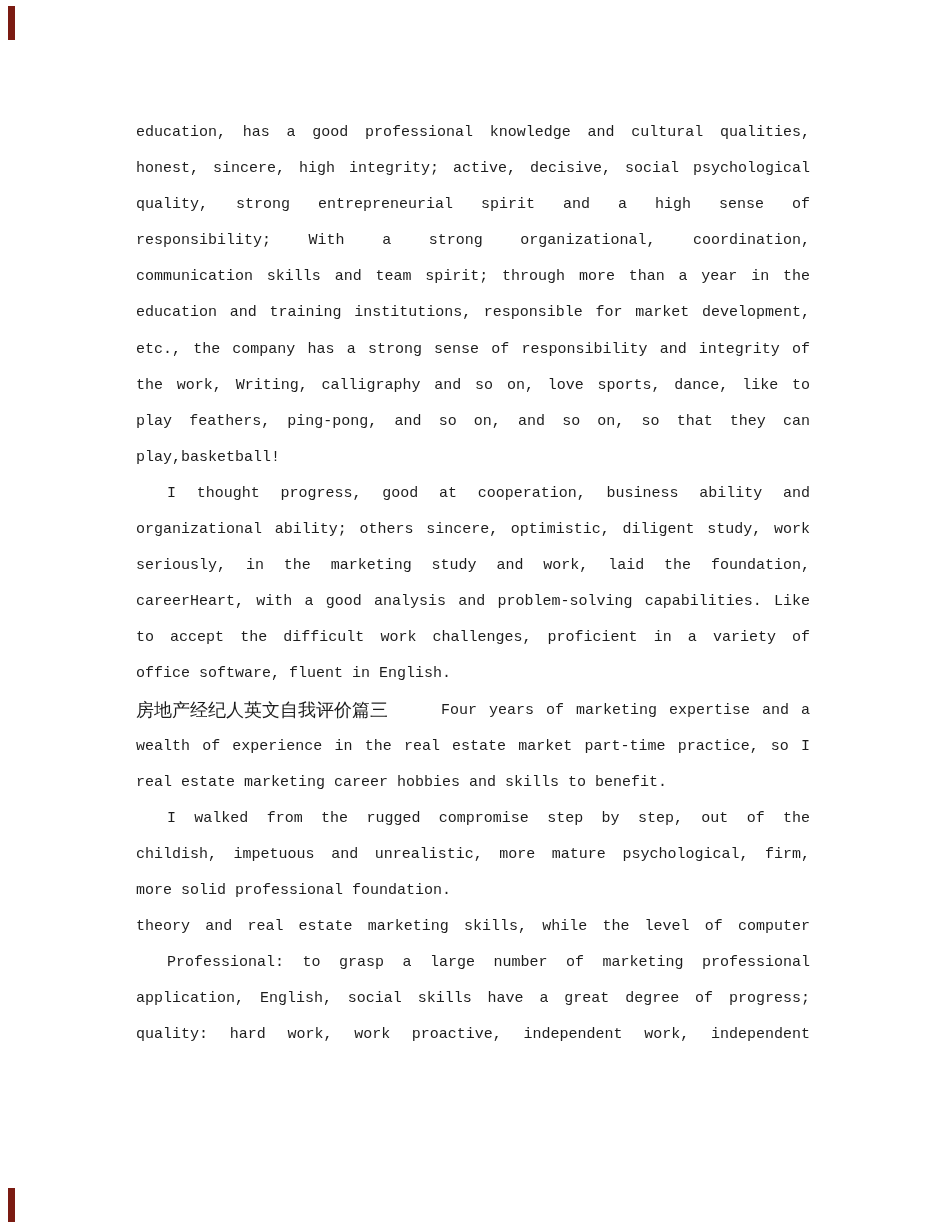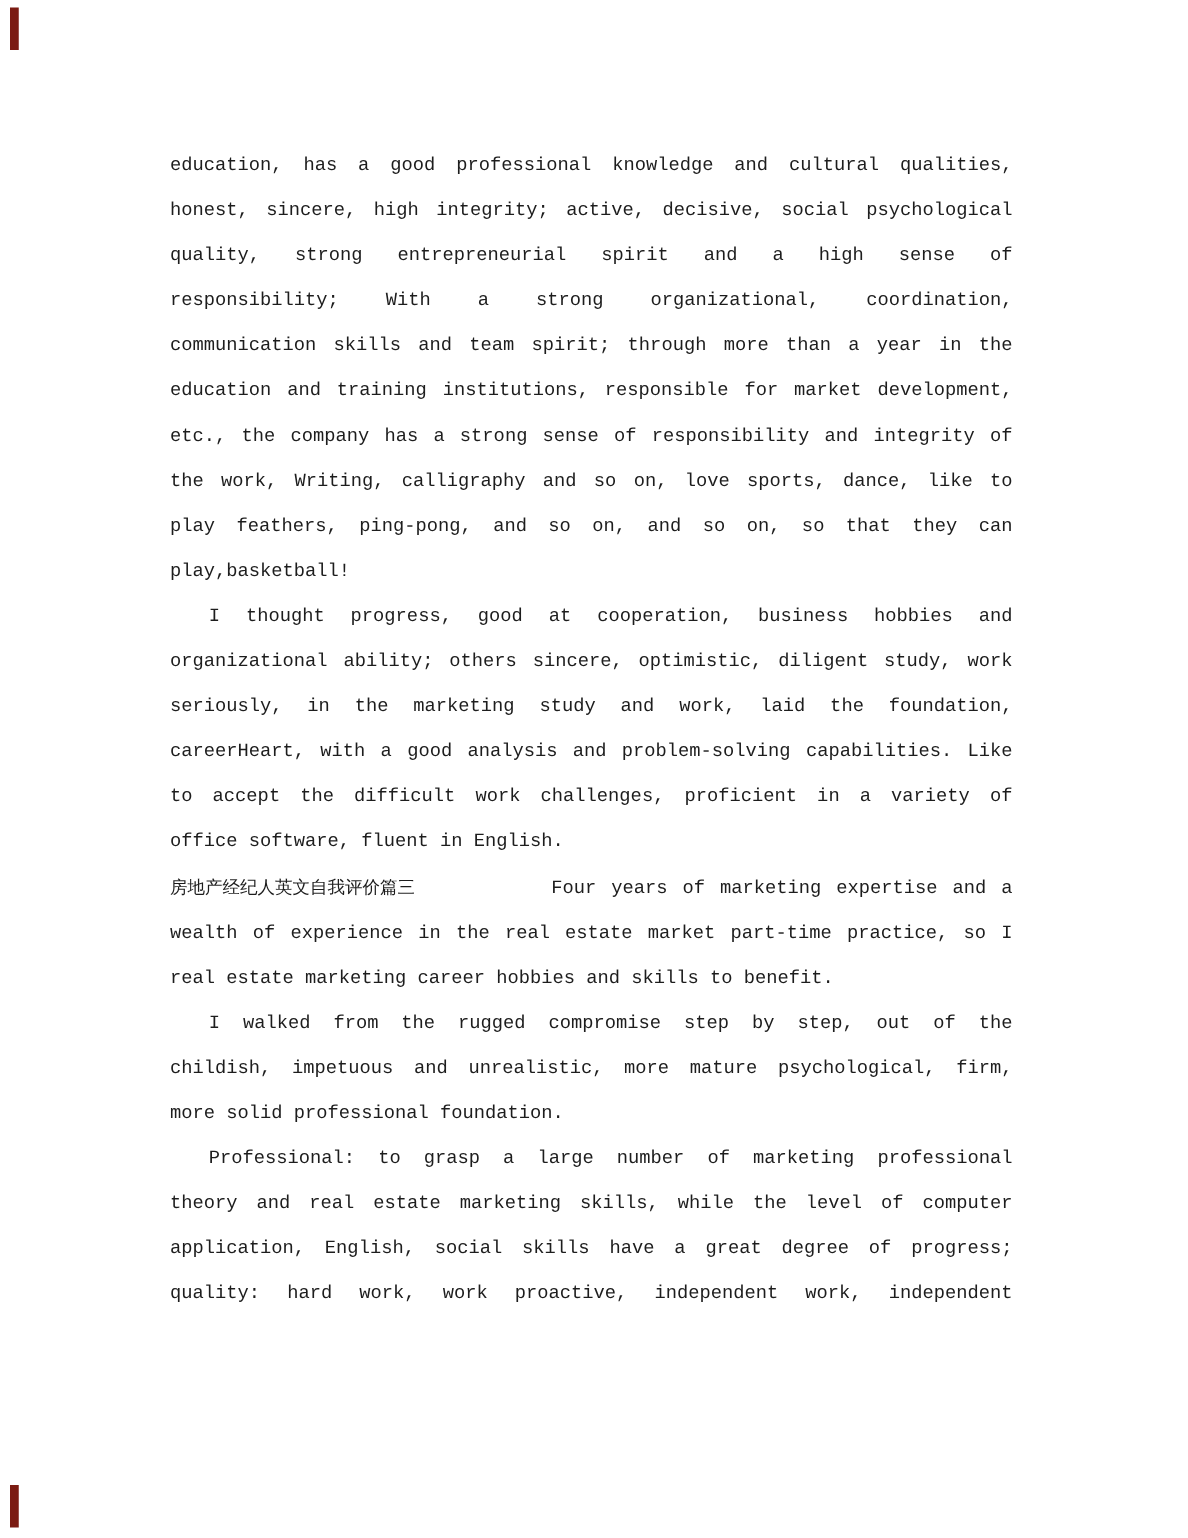--- a/index.html
+++ b/index.html
@@ -52,21 +52,21 @@
   }
   .text-line.flexline {
     display: flex;
   }
   .cn-heading {
     flex: 0 0 auto;
     width: 267px;
     margin-right: 38px;
     overflow: hidden;
     white-space: nowrap;
-    font-size: 14px;
+    font-size: 18px;
   }
   .en-segment {
     flex: 1 1 auto;
     text-align: justify;
     text-align-last: justify;
     text-justify: inter-word;
   }
 </style>
 </head>
 <body>
@@ -78,33 +78,33 @@
       <div class="text-line justify">education, has a good professional knowledge and cultural qualities,</div>
       <div class="text-line justify">honest, sincere, high integrity; active, decisive, social psychological</div>
       <div class="text-line justify">quality, strong entrepreneurial spirit and a high sense of</div>
       <div class="text-line justify">responsibility; With a strong organizational, coordination,</div>
       <div class="text-line justify">communication skills and team spirit; through more than a year in the</div>
       <div class="text-line justify">education and training institutions, responsible for market development,</div>
       <div class="text-line justify">etc., the company has a strong sense of responsibility and integrity of</div>
       <div class="text-line justify">the work, Writing, calligraphy and so on, love sports, dance, like to</div>
       <div class="text-line justify">play feathers, ping-pong, and so on, and so on, so that they can</div>
       <div class="text-line">play,basketball!</div>
-      <div class="text-line justify indent">I thought progress, good at cooperation, business hobbies and</div>
+      <div class="text-line justify indent">I thought progress, good at cooperation, business ability and</div>
       <div class="text-line justify">organizational ability; others sincere, optimistic, diligent study, work</div>
       <div class="text-line justify">seriously, in the marketing study and work, laid the foundation,</div>
       <div class="text-line justify">careerHeart, with a good analysis and problem-solving capabilities. Like</div>
       <div class="text-line justify">to accept the difficult work challenges, proficient in a variety of</div>
       <div class="text-line">office software, fluent in English.</div>
       <div class="text-line flexline">
         <span class="cn-heading">房地产经纪人英文自我评价篇三</span>
         <span class="en-segment">Four years of marketing expertise and a</span>
       </div>
       <div class="text-line justify">wealth of experience in the real estate market part-time practice, so I</div>
       <div class="text-line">real estate marketing career hobbies and skills to benefit.</div>
       <div class="text-line justify indent">I walked from the rugged compromise step by step, out of the</div>
       <div class="text-line justify">childish, impetuous and unrealistic, more mature psychological, firm,</div>
       <div class="text-line">more solid professional foundation.</div>
+      <div class="text-line justify">theory and real estate marketing skills, while the level of computer</div>
       <div class="text-line justify indent">Professional: to grasp a large number of marketing professional</div>
-      <div class="text-line justify">theory and real estate marketing skills, while the level of computer</div>
       <div class="text-line justify">application, English, social skills have a great degree of progress;</div>
       <div class="text-line justify">quality: hard work, work proactive, independent work, independent</div>
     </div>
 </div>
 
 </body></html>

